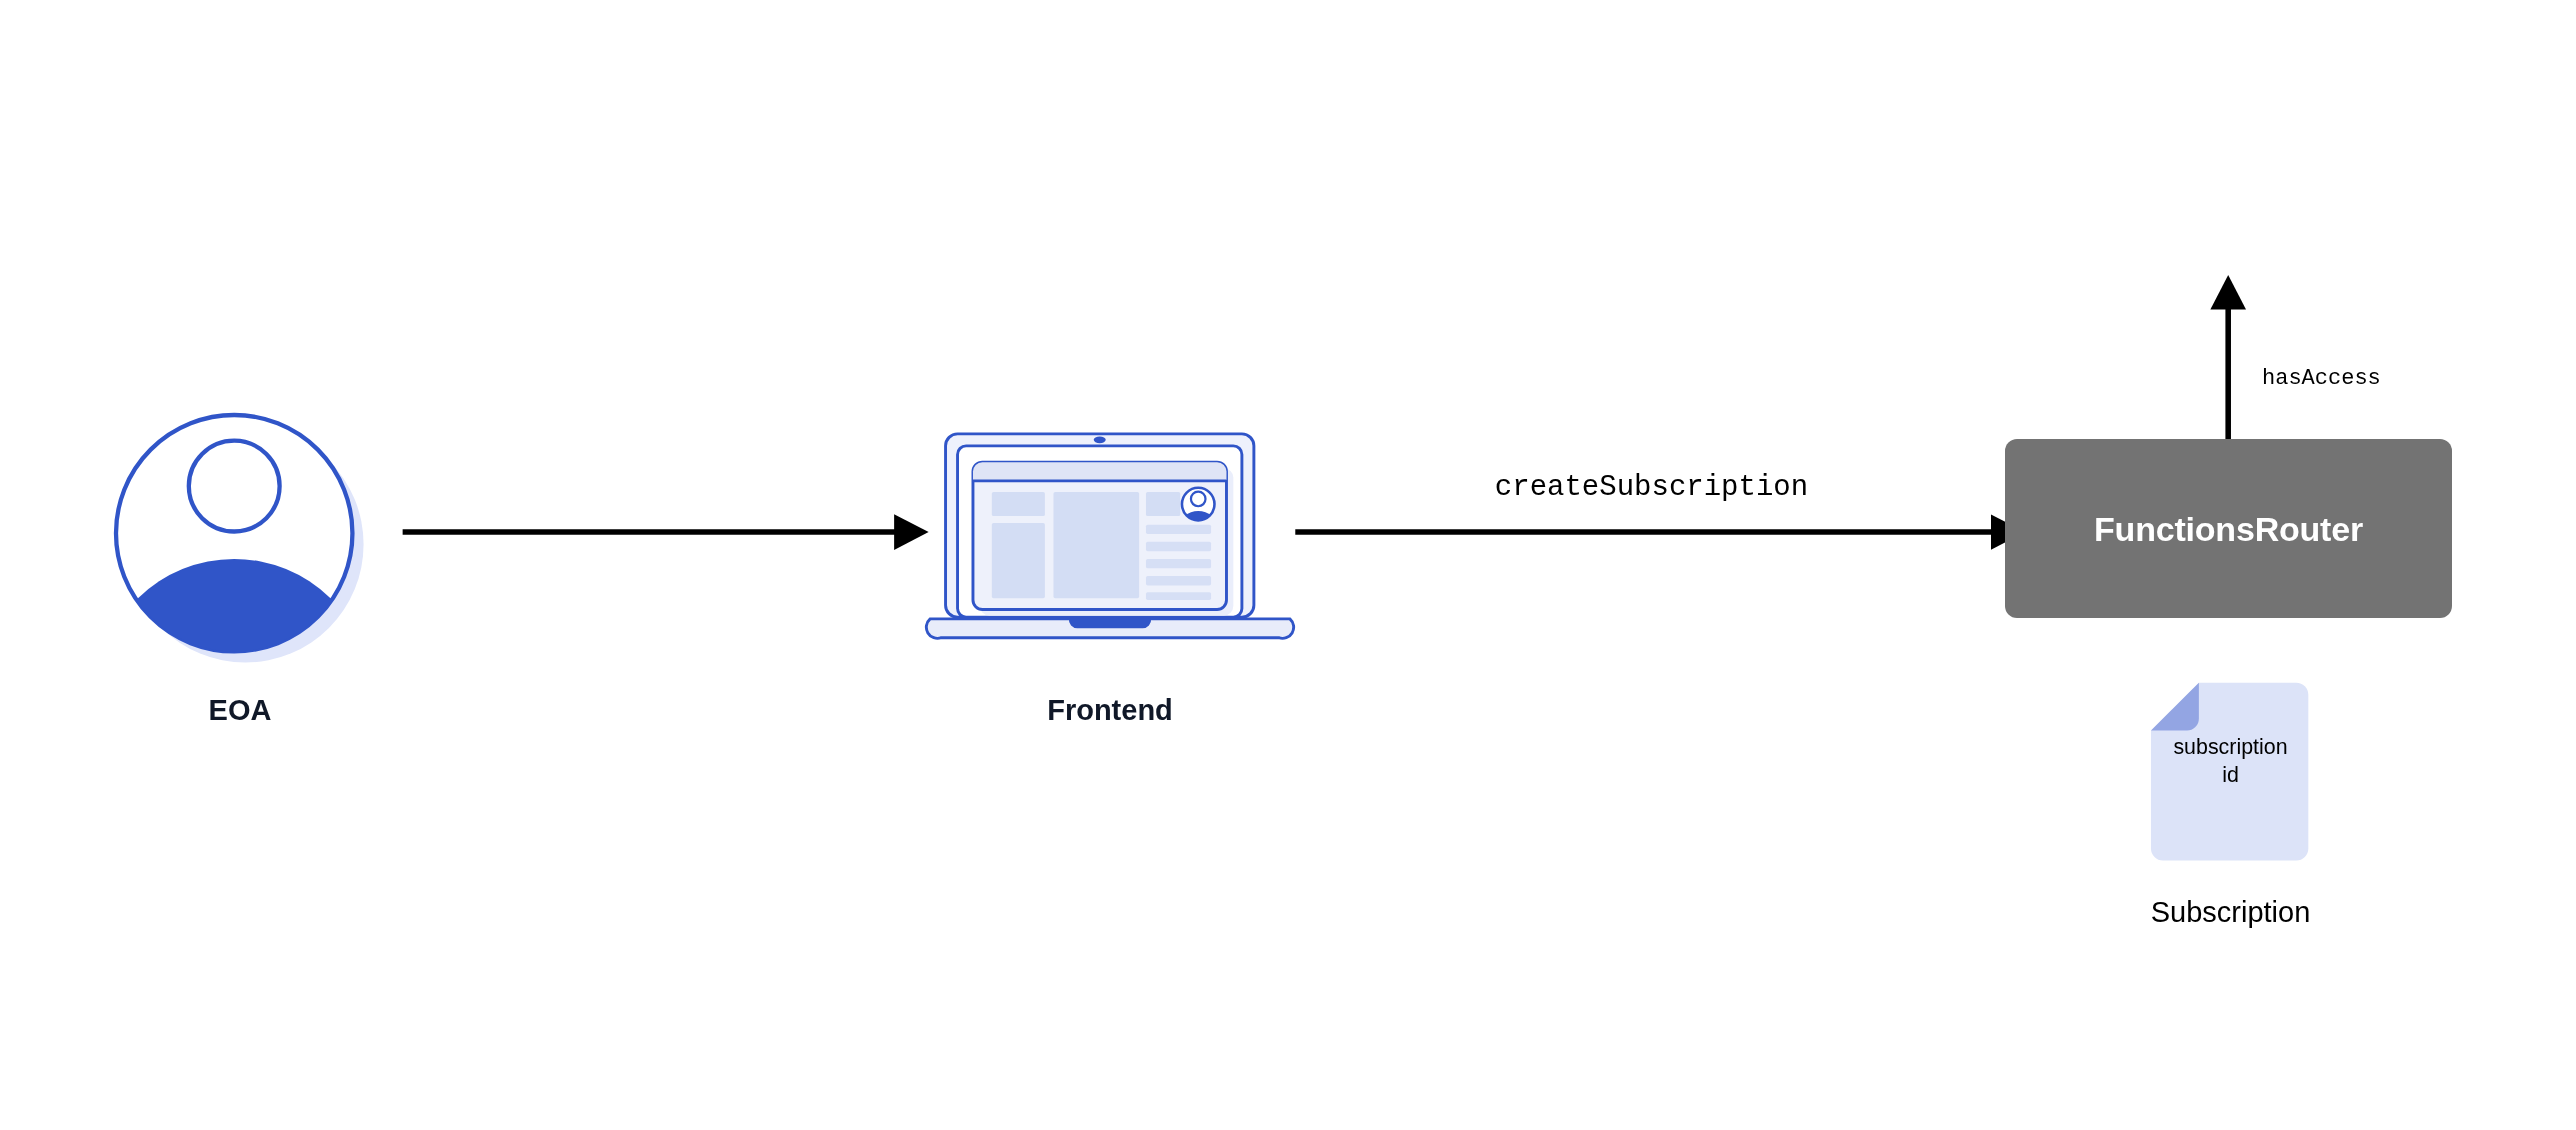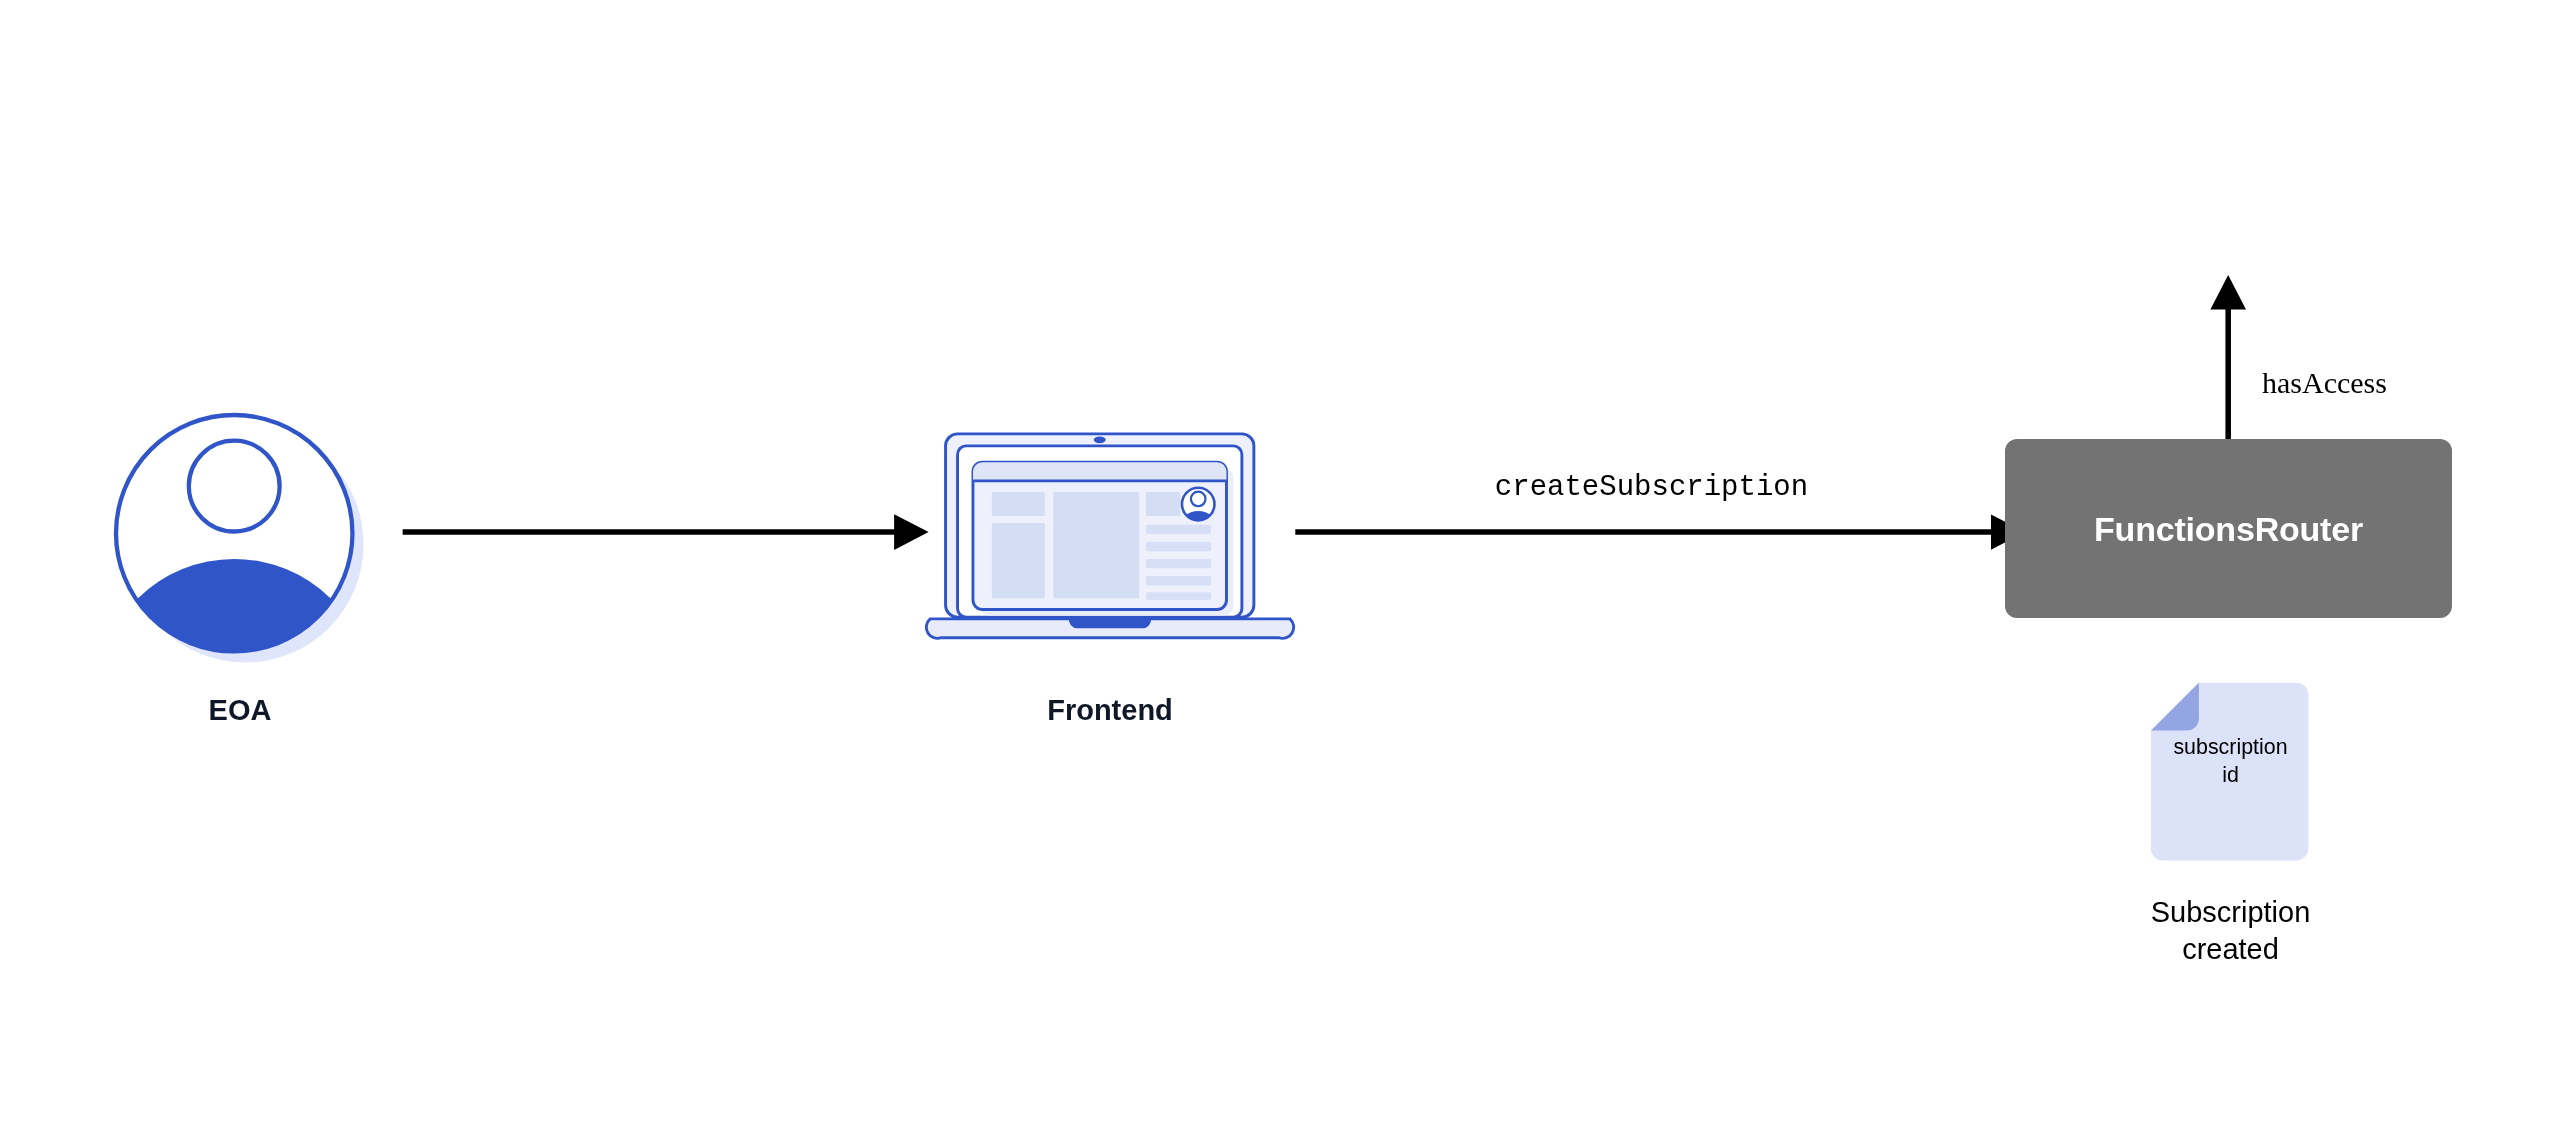--- a/index.html
+++ b/index.html
@@ -57,22 +57,22 @@
     color: #000000;
     font-family: "Liberation Mono", "DejaVu Sans Mono", monospace;
     font-size: 29px;
     text-align: center;
     white-space: nowrap;
     line-height: 1;
   }
   .edge-label-sans {
     position: absolute;
     color: #000000;
-    font-family: Liberation Serif, serif;
-    font-size: 30px;
+    font-family: Liberation Mono, monospace;
+    font-size: 22px;
     text-align: left;
     white-space: nowrap;
     line-height: 1;
   }
 
   
   .doc-caption {
     position: absolute;
     color: #000000;
     font-size: 29px;
@@ -197,17 +197,16 @@
     </svg>
     <div class="abs" style="left:0px; top:53px; width:163px; text-align:center;
                             font-size:21.4px; color:#000000; line-height:1.3;">
       <div>subscription</div>
       <div>id</div>
     </div>
   </div>
 
   <div class="doc-caption" style="left:2059px; top:894px; width:343px;">
     <div>Subscription</div>
-    <div>created</div>
   </div>
 
 </div>
 
 
 </body></html>

